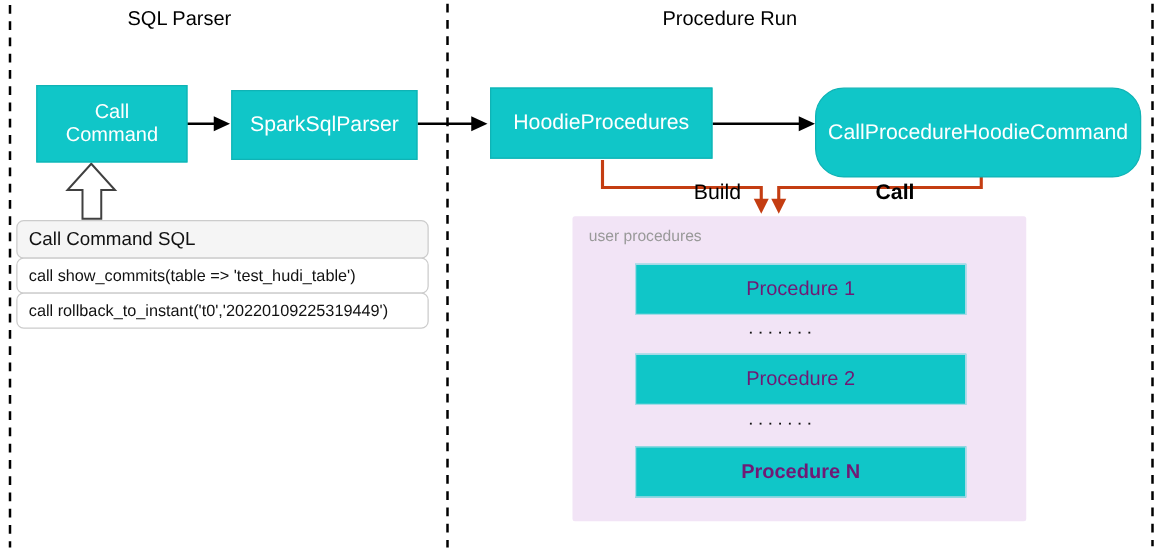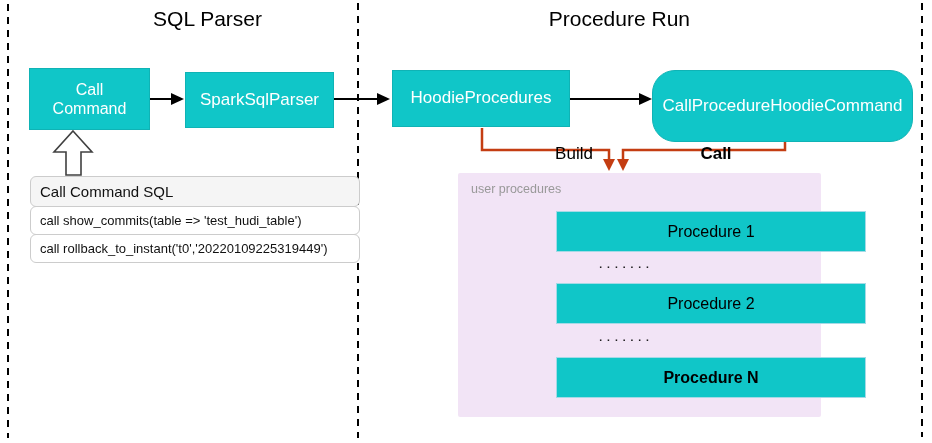--- a/index.html
+++ b/index.html
@@ -11,36 +11,36 @@
   body{background:#fff;font-family:"Liberation Sans",sans-serif;}
   .canvas{position:relative;width:932px;height:443px;background:#fff;overflow:hidden;}
   .overlay{position:absolute;left:0;top:0;width:932px;height:443px;z-index:1;}
   .boundary{stroke:var(--ink);stroke-width:2;stroke-dasharray:7 6;fill:none;}
   .edge-black{stroke:var(--ink);stroke-width:2;fill:none;}
   .head-black{fill:var(--ink);stroke:none;}
   .edge-orange{stroke:var(--orange);stroke-width:2.5;fill:none;}
   .head-orange{fill:var(--orange);stroke:none;}
   .hollow-arrow{fill:#ffffff;stroke:#404040;stroke-width:1.6;}
   .abs{position:absolute;z-index:2;}
-  .section-title{font-size:21px;color:var(--ink);text-align:right;width:160px;}
+  .section-title{font-size:16px;color:var(--ink);text-align:left;width:160px;}
   .node{background:var(--teal);border:1px solid var(--teal-border);color:#fff;
         display:flex;align-items:center;justify-content:center;text-align:center;
         font-size:17px;line-height:1.2;padding:0 4px;}
   .node.small{font-size:16px;}
   .edge-label{font-size:17px;color:var(--ink);text-align:center;width:60px;margin-top:16px;}
   .sql-table{width:330px;font-size:13px;color:#111;}
   .sql-cell{border:1px solid var(--table-border);border-radius:6px;background:#fff;
             padding:0 9px;display:flex;align-items:center;}
   .sql-header{height:31px;background:var(--table-header-bg);font-size:15px;}
   .sql-row{height:29px;margin-top:-1px;white-space:nowrap;}
   .purple-box{background:var(--purple-bg);border-radius:2px;width:363px;height:244px;}
   .purple-label{position:absolute;left:13px;top:9px;font-size:12.5px;color:var(--label-gray);}
-  .proc-node{position:absolute;left:50px;width:310px;height:41px;background:var(--teal);
-             border:1px solid var(--proc-border);color:#000000;font-size:16px;
-             display:flex;align-items:center;justify-content:center;margin-left:48px;}
+  .proc-node{position:absolute;left:50px;width:265px;height:41px;background:var(--teal);
+             border:1px solid var(--proc-border);color:#701a75;font-size:16px;
+             display:flex;align-items:center;justify-content:center;}
   .dots{position:absolute;left:107px;width:120px;height:12px;line-height:12px;
         text-align:center;font-size:6px;letter-spacing:2px;color:#111;font-weight:bold;}
 </style>
 </head>
 <body>
 
 <div class="canvas">
 
   <svg class="overlay" viewBox="0 0 932 443">
 
@@ -70,21 +70,21 @@
   <div class="abs section-title" style="left:530px;top:7px;">Procedure Run</div>
 
   <div class="abs node small" style="left:29px;top:68px;width:121px;height:62px;padding:0 18px;">Call Command</div>
   <div class="abs node" style="left:185px;top:72px;width:149px;height:56px;">SparkSqlParser</div>
   <div class="abs node" style="left:392px;top:70px;width:178px;height:57px;">HoodieProcedures</div>
   <div class="abs node" style="left:652px;top:70px;width:261px;height:72px;border-radius:23px;">CallProcedureHoodieCommand</div>
 
   <div class="abs edge-label" style="left:544px;top:128px;">Build</div>
   <div class="abs edge-label" style="left:686px;top:128px;font-weight:bold;">Call</div>
 
-  <div class="abs sql-table" style="left:30px;top:176px;text-align:center;">
+  <div class="abs sql-table" style="left:13px;top:176px;text-align:center;">
     <div class="sql-cell sql-header">Call Command SQL</div>
     <div class="sql-cell sql-row">call show_commits(table =&gt; 'test_hudi_table')</div>
     <div class="sql-cell sql-row">call rollback_to_instant('t0','20220109225319449')</div>
   </div>
 
   <div class="abs purple-box" style="left:458px;top:173px;">
     <div class="purple-label">user procedures</div>
 
     <div class="proc-node" style="top:38px;">Procedure 1</div>
     <div class="dots" style="top:88px;">▪ ▪ ▪ ▪ ▪ ▪ ▪</div>

